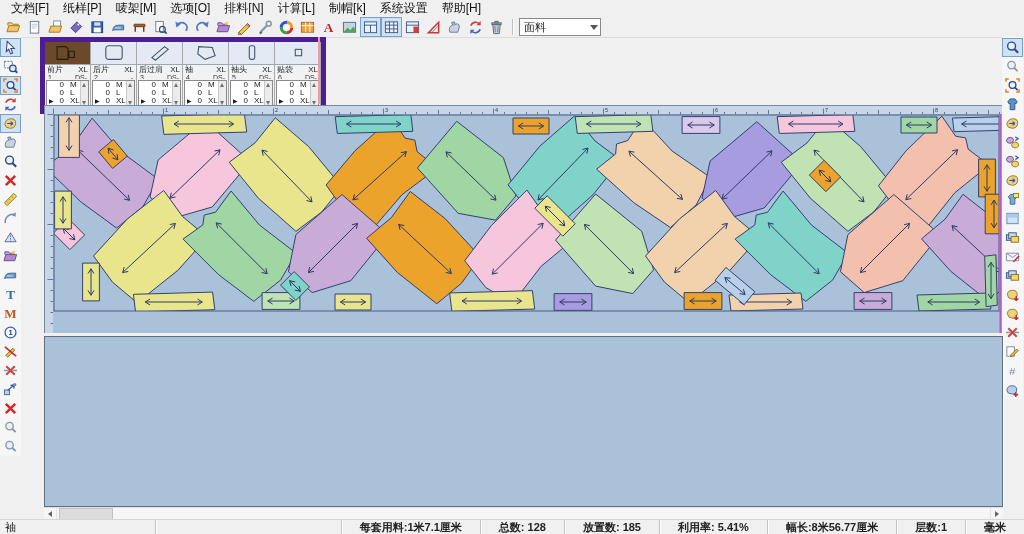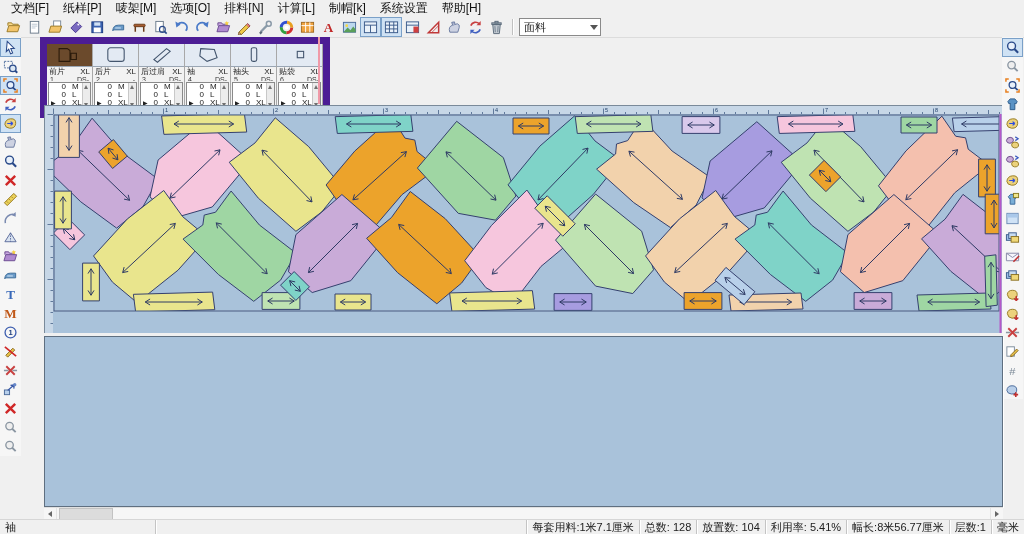--- a/index.html
+++ b/index.html
@@ -17,21 +17,21 @@
            border:1px solid transparent;margin:0 0;}
   .tb-icon svg{width:15px;height:15px;}
   .tb-icon.active{background:#cfe2f4;border:1px solid #7aa0c8;}
   .tb-sep{width:1px;height:16px;background:#c0c0c0;border-right:1px solid #fff;margin:0 5px;}
   .combo{width:74px;height:16px;background:#fff;border:1px solid #8a8a8a;display:flex;
          align-items:center;justify-content:space-between;padding:0 2px 0 4px;font-size:11px;}
   .combo-arrow{width:0;height:0;border-left:4px solid transparent;border-right:4px solid transparent;
          border-top:5px solid #555;}
   
   .piece-panel{position:absolute;left:40px;top:37px;height:67px;display:flex;background:#f97316;
-         border:7px solid #4c1d95;}
+         border:5px solid #4c1d95;}
   .pcell{width:45px;border-right:1px solid #a8a8a8;display:flex;flex-direction:column;background:#f2f2f2;}
   .pthumb{height:22px;background:#e3eaf3;border-bottom:1px solid #9aa6b4;display:flex;
           align-items:center;justify-content:center;}
   .pthumb.sel{background:#6b4a2c;}
   .pthumb svg{width:34px;height:20px;}
   .prow1{height:9px;display:flex;justify-content:space-between;padding:0 2px;font-size:8px;
          line-height:9px;white-space:nowrap;overflow:hidden;}
   .prow2{height:5px;display:flex;justify-content:space-between;padding:0 3px;font-size:7px;
          line-height:7px;overflow:hidden;color:#333;}
   .plist{flex:1;margin:1px;background:#fff;border:1px solid #8a8a8a;position:relative;
@@ -75,22 +75,22 @@
         border-right:4px solid #666;}
   .hs-tri-r{width:0;height:0;border-top:3.5px solid transparent;border-bottom:3.5px solid transparent;
         border-left:4px solid #666;}
   .hs-thumb{width:52px;height:10px;background:#dcdcdc;border:1px solid #c2c2c2;margin-left:2px;}
   
   .statusbar{position:absolute;left:0;top:519px;width:100%;height:15px;background:#f0f0f0;
         border-top:1px solid #d6d6d6;display:flex;align-items:center;font-size:11px;}
   .sb-left{width:150px;padding-left:5px;border-right:1px solid #c4c4c4;box-shadow:1px 0 0 #fff;height:100%;
         display:flex;align-items:center;}
   .sb-fill{flex:1;}
-  .sb-seg{padding:0 5px;height:100%;display:flex;align-items:center;border-left:1px solid #c4c4c4;
-        box-shadow:inset 1px 0 0 #fff;white-space:nowrap;}
+  .sb-seg{padding:0 18px;height:100%;display:flex;align-items:center;border-left:1px solid #c4c4c4;
+        box-shadow:inset 1px 0 0 #fff;white-space:nowrap;font-weight:bold;}
 </style>
 </head>
 <body>
 
 <div class="app">
 
   <div class="menubar" id="menubar">
       <div class="menu-item">文档[F]</div>
       <div class="menu-item">纸样[P]</div>
       <div class="menu-item">唛架[M]</div>
@@ -1097,21 +1097,21 @@
         <div class="hs-tri-r"></div>
       </div>
   </div>
 
   <div class="statusbar">
     <div class="sb-left">袖</div>
     <div class="sb-fill"></div>
     <div id="sbSegs" style="display:flex;height:100%">
         <div class="sb-seg">每套用料:1米7.1厘米</div>
         <div class="sb-seg">总数: 128</div>
-        <div class="sb-seg">放置数: 104</div>
+        <div class="sb-seg">放置数: 185</div>
         <div class="sb-seg">利用率: 5.41%</div>
         <div class="sb-seg">幅长:8米56.77厘米</div>
         <div class="sb-seg">层数:1</div>
         <div class="sb-seg">毫米</div>
       </div>
   </div>
 
 </div>
 
 </body></html>

